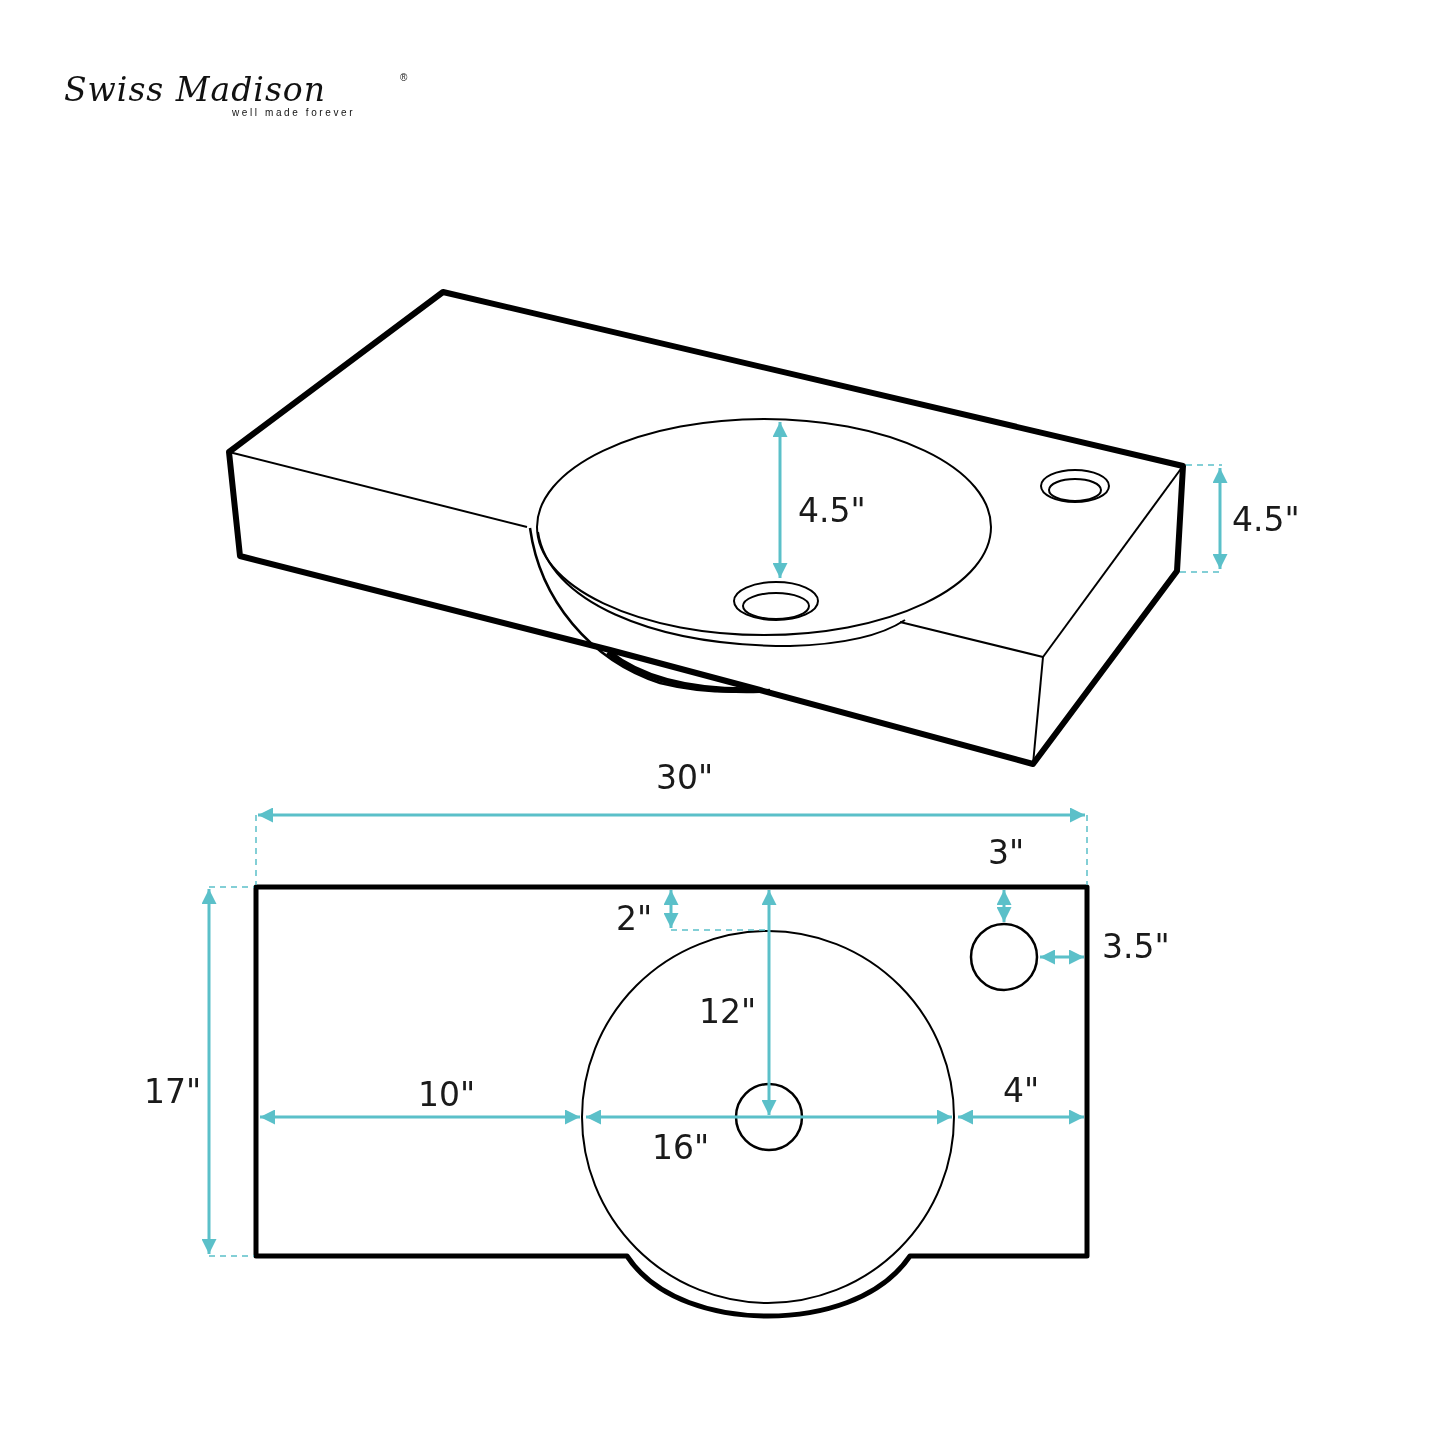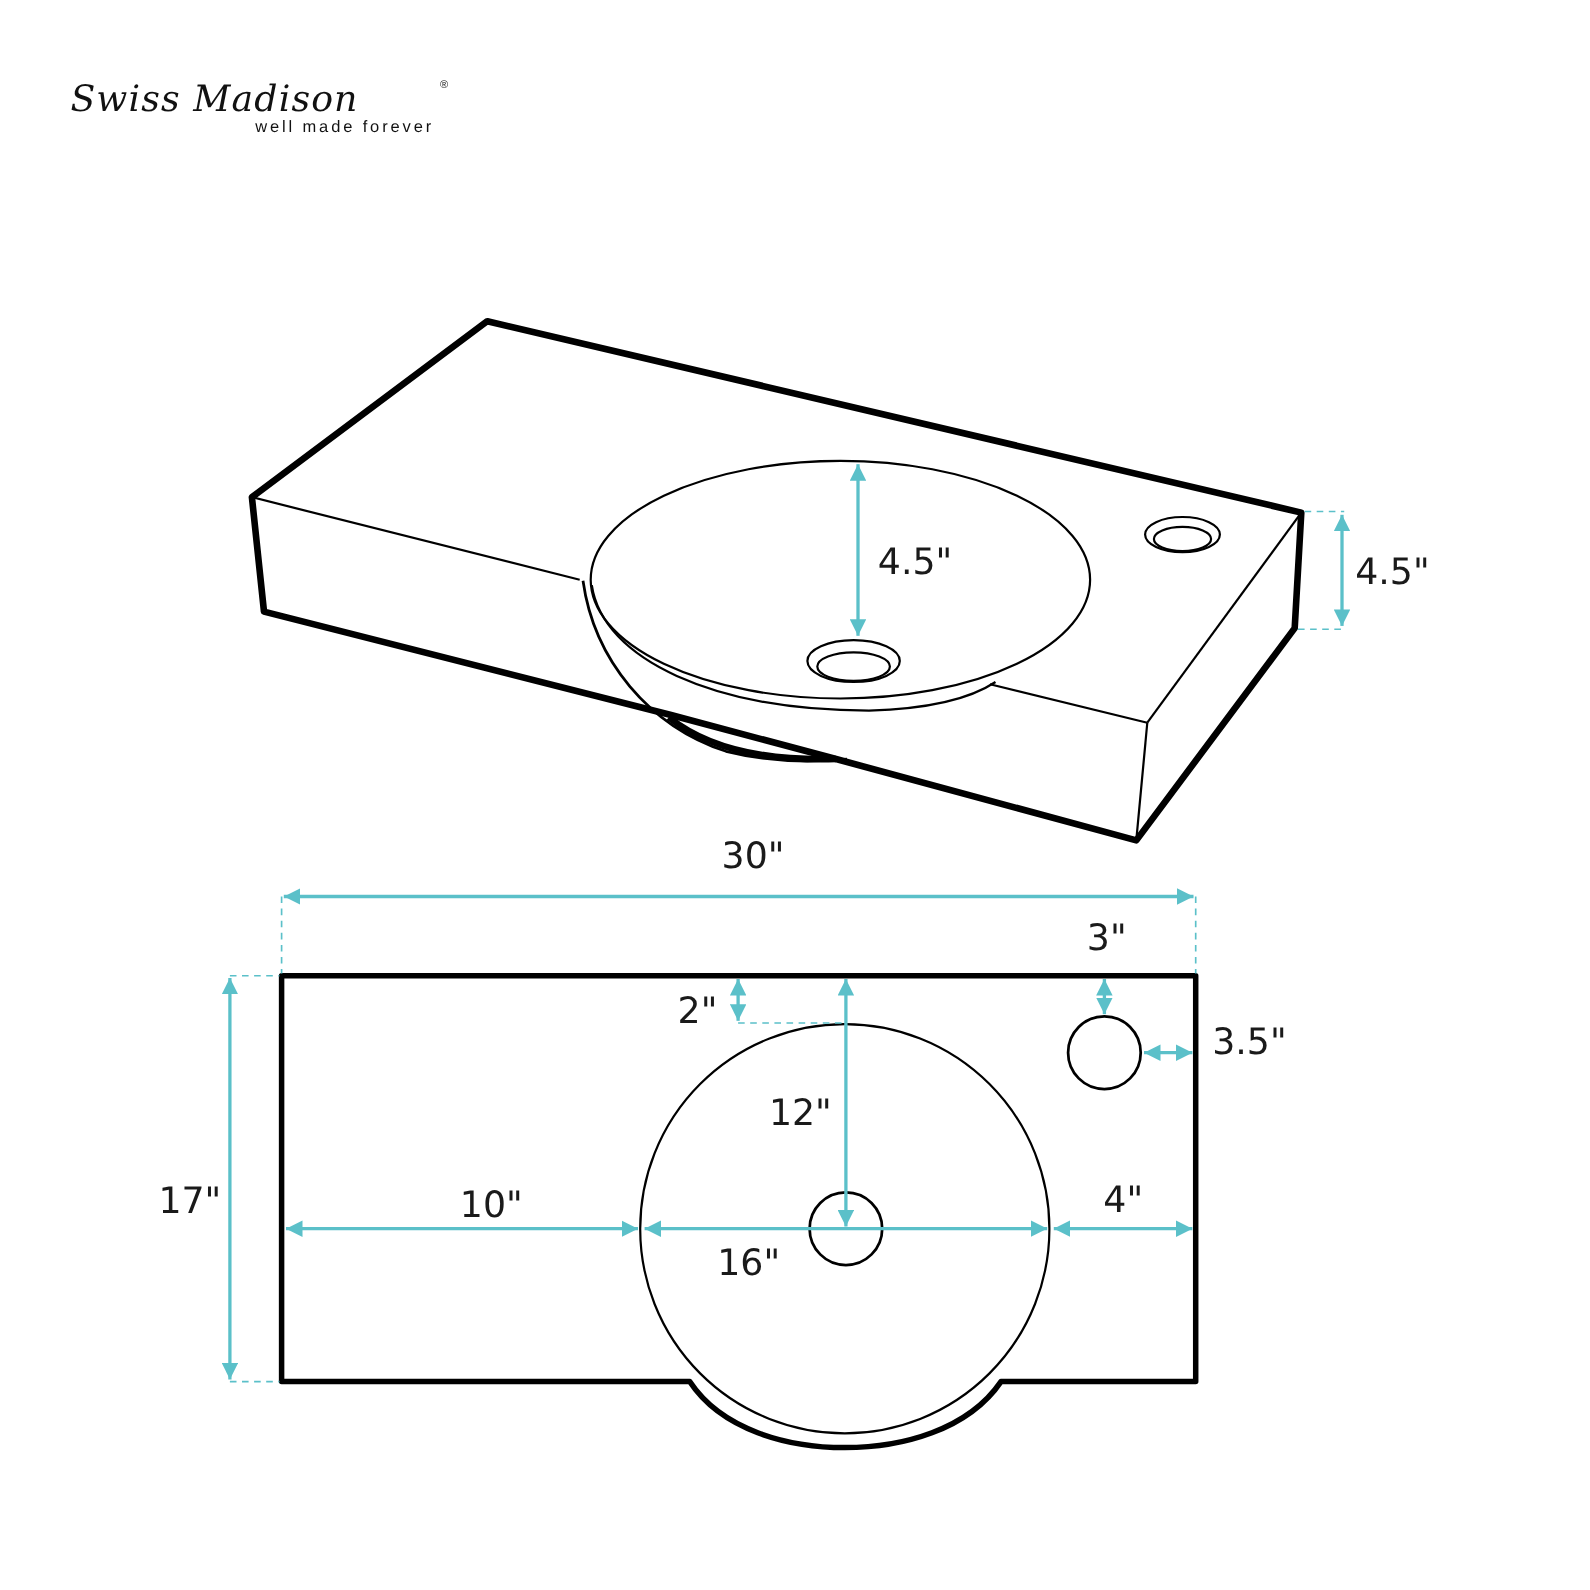--- a/index.html
+++ b/index.html
@@ -2,21 +2,21 @@
 <html><head>
 <meta charset="utf-8">
 <style>
   html, body { margin:0; padding:0; background:#ffffff; }
   body { width:1445px; height:1445px; position:relative; overflow:hidden;
          font-family:"Liberation Sans", "DejaVu Sans", sans-serif; }
   .logo { position:absolute; left:64px; top:62px; width:360px; height:70px; }
   .logo-script { position:absolute; left:0; top:0; font-family:"DejaVu Serif", serif;
          font-style:italic; font-size:33px; color:#111; letter-spacing:1px; line-height:56px; }
   .logo-reg { position:absolute; left:336px; top:10px; font-size:10px; color:#111; }
-  .logo-tag { position:absolute; left:168px; top:45px; font-size:15px; letter-spacing:2.6px; color:#111; }
+  .logo-tag { position:absolute; left:168px; top:45px; font-size:10px; letter-spacing:2.6px; color:#111; }
   svg.drawing { position:absolute; left:0; top:0; }
   .dim-label { font-family:"DejaVu Sans", sans-serif; font-size:33px; fill:#1a1a1a; }
 </style>
 </head>
 <body>
 
 <div class="logo">
   <span class="logo-script">Swiss Madison</span>
   <span class="logo-reg">®</span>
   <span class="logo-tag">well made forever</span>

